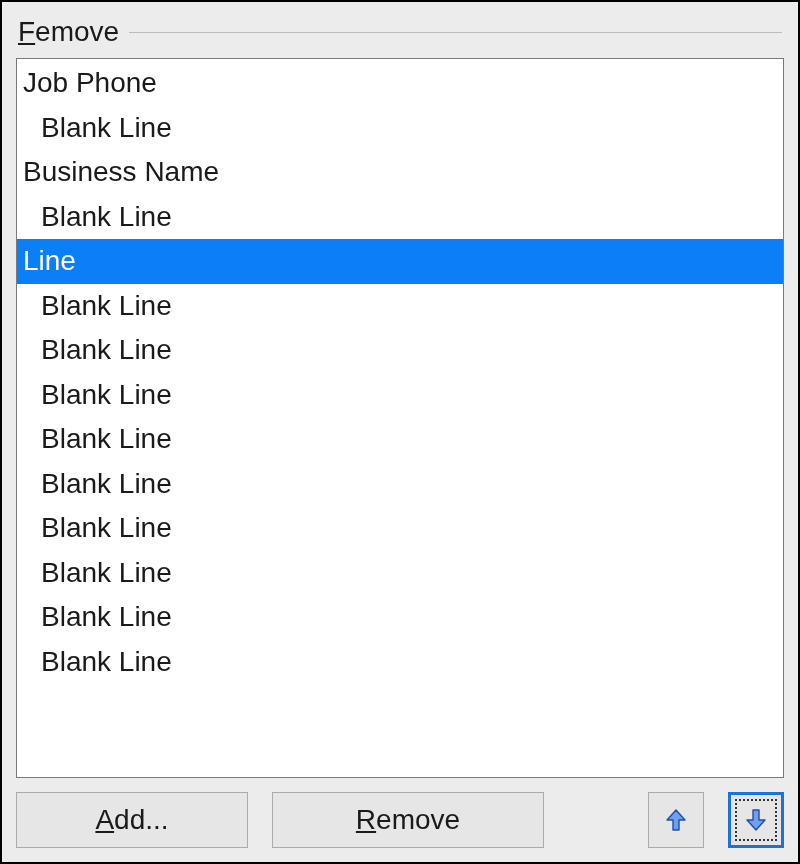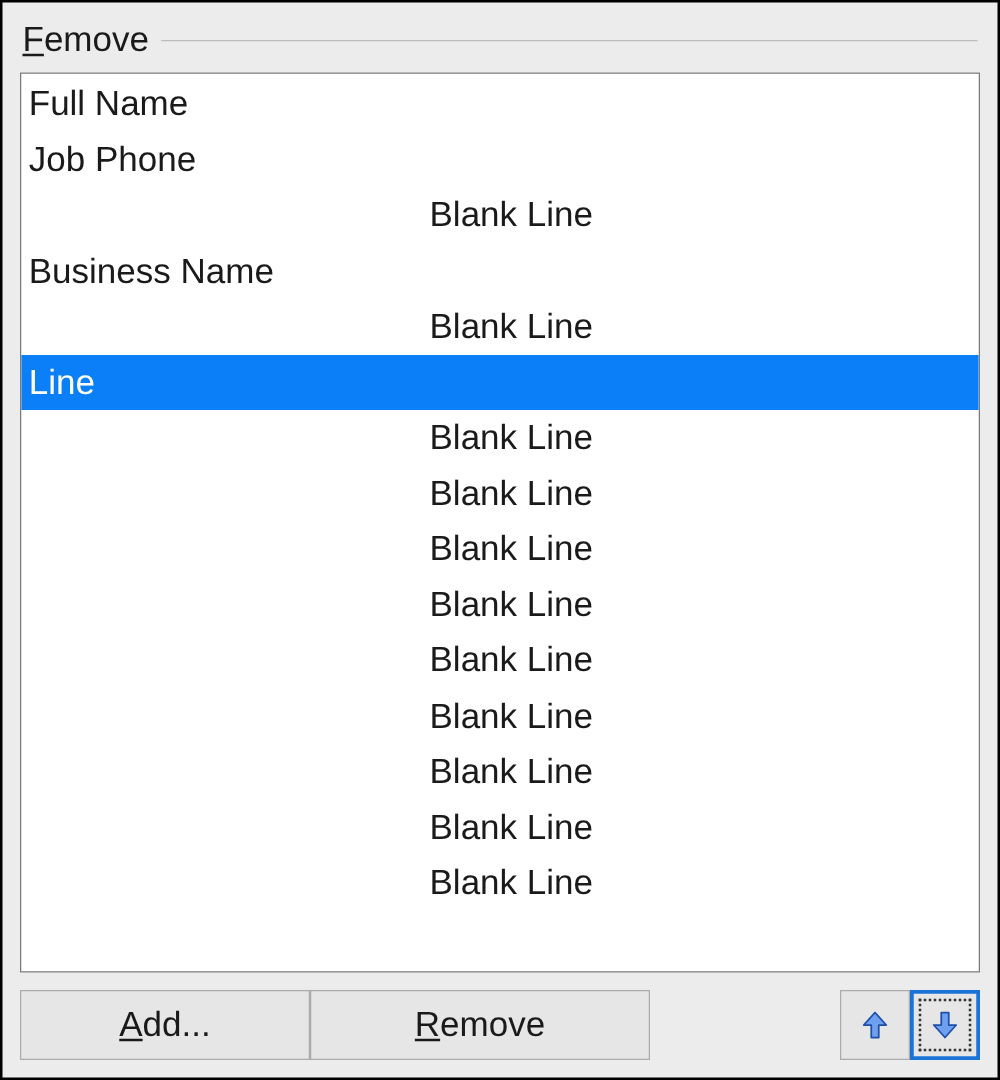--- a/index.html
+++ b/index.html
@@ -71,29 +71,29 @@
     height: 44.5px;
     line-height: 44.5px;
     padding: 0 6px;
     white-space: nowrap;
     overflow: hidden;
     cursor: default;
     user-select: none;
   }
   .list-item.indented {
     padding-left: 24px;
-    text-align: center;
   }
   .list-item.selected {
     background: var(--sel-bg);
     color: var(--sel-text);
   }
   .toolbar {
     display: flex;
     align-items: stretch;
+    gap: 24px;
     margin-top: 14px;
     height: 56px;
   }
   .btn {
     box-sizing: border-box;
     background: var(--btn-bg);
     border: 1px solid var(--btn-border);
     display: inline-flex;
     align-items: center;
     justify-content: center;
@@ -132,21 +132,20 @@
 <div class="panel">
 
   <div class="group-header">
     <span class="label">
       <span class="mn">F</span><span>emove</span>
     </span>
     <span class="rule"></span>
   </div>
 
   <div class="listbox" id="fields-listbox" role="listbox">
-      <div class="list-item" role="option"><span>Full Name</span></div>
       <div class="list-item" role="option"><span>Job Phone</span></div>
       <div class="list-item indented" role="option"><span>Blank Line</span></div>
       <div class="list-item" role="option"><span>Business Name</span></div>
       <div class="list-item indented" role="option"><span>Blank Line</span></div>
       <div class="list-item selected" role="option" aria-selected="true"><span>Line</span></div>
       <div class="list-item indented" role="option"><span>Blank Line</span></div>
       <div class="list-item indented" role="option"><span>Blank Line</span></div>
       <div class="list-item indented" role="option"><span>Blank Line</span></div>
       <div class="list-item indented" role="option"><span>Blank Line</span></div>
       <div class="list-item indented" role="option"><span>Blank Line</span></div>

